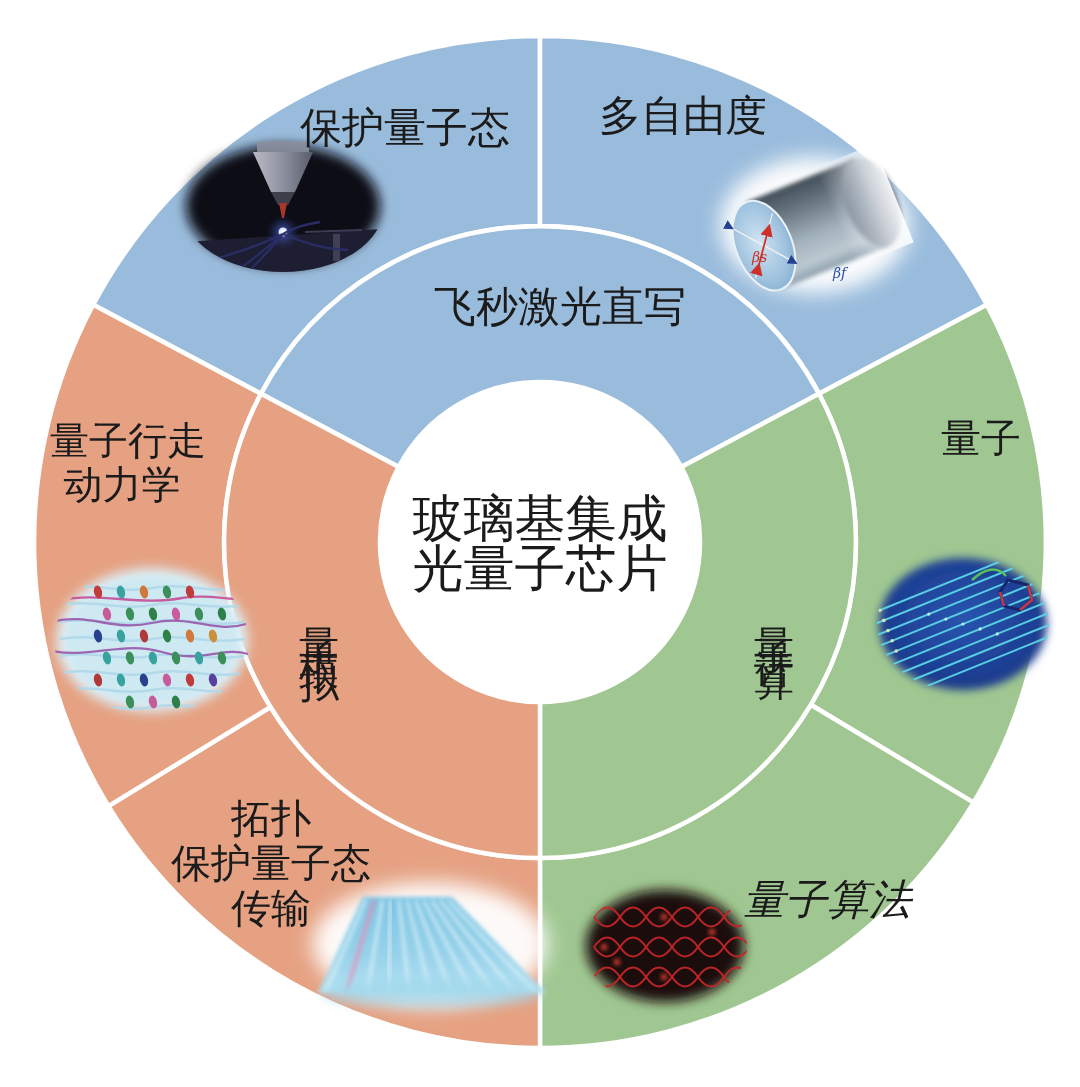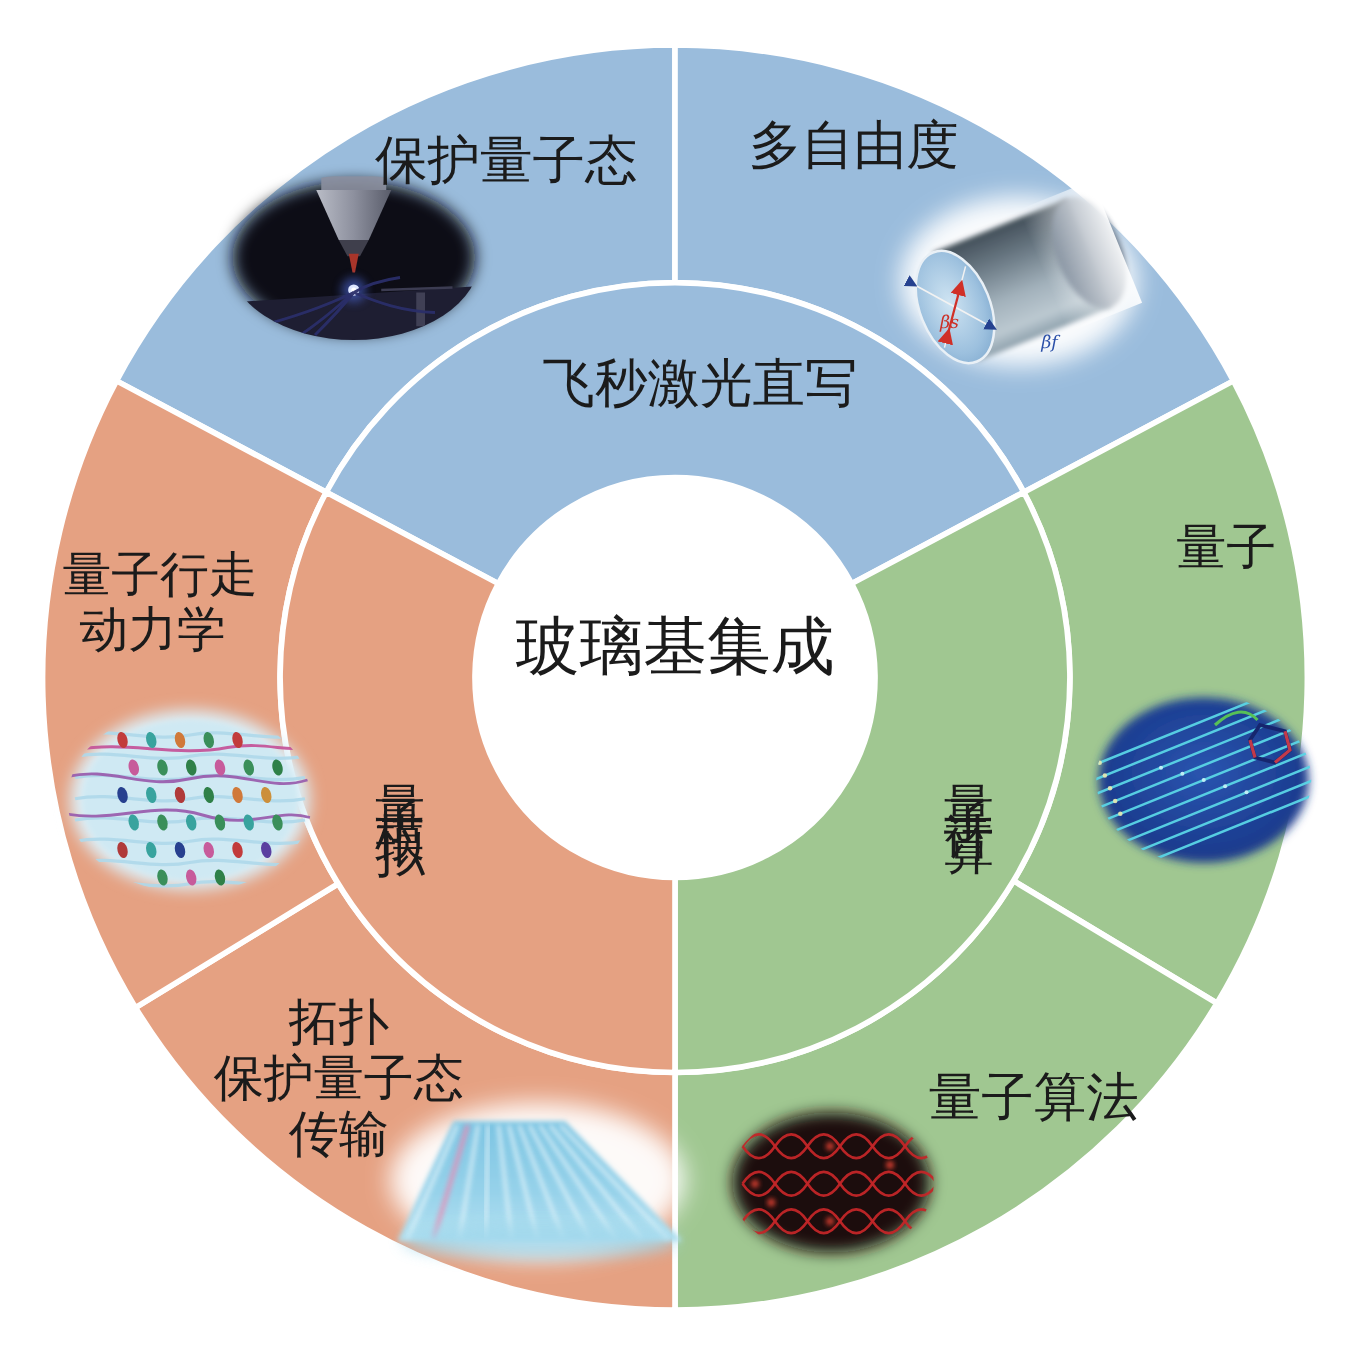--- a/index.html
+++ b/index.html
@@ -10,21 +10,21 @@
   #wheel-svg { position:absolute; left:0; top:0; }
   .sector { stroke:#ffffff; stroke-width:4.5; stroke-linejoin:round; }
   .label {
     position:absolute; transform:translate(-50%,-50%);
     color:#1b1b1b; white-space:nowrap; text-align:center; line-height:1;
     font-family:"DejaVu Serif","Liberation Serif",serif;
   }
   .fs42 { font-size:42px; }
   .fs41 { font-size:51px; }
   .fs40 { font-size:40px; }
-  .fs39 { font-size:39px;margin-top:20px; }
+  .fs39 { font-size:39px; }
   .vlabel {
     position:absolute; transform:translate(-50%,-50%);
     writing-mode:vertical-rl; text-orientation:upright;
     font-size:40px; letter-spacing:11px; color:#1b1b1b;
     font-family:"DejaVu Serif","Liberation Serif",serif;
   }
 </style>
 </head>
 <body>
 
@@ -281,20 +281,21 @@
 
   <div class="label fs39" style="left:128px; top:440px;">量子行走</div>
   <div class="label fs39" style="left:122px; top:484px;">动力学</div>
 
   <div class="label fs40" style="left:963px; top:438px;margin-left:18px;">量子</div>
 
   <div class="label fs40" style="left:271px; top:818px;">拓扑</div>
   <div class="label fs40" style="left:271px; top:863px;">保护量子态</div>
   <div class="label fs40" style="left:271px; top:908px;">传输</div>
 
-  <div class="label fs42" style="left:827px; top:878px;">量子算法</div>
+  <div class="label fs42" style="left:827px; top:900px;font-style:italic;">量子算法</div>
 
   <div class="vlabel" style="left:320px; top:618px;">量子模拟</div>
 
   <div class="vlabel" style="left:775px; top:618px;">量子计算</div>
 
   <div class="label fs41" style="left:540px; top:518px;">玻璃基集成</div>
+  <div class="label fs41" style="left:540px; top:568px;">光量子芯片</div>
 </div>
 
 </body></html>

